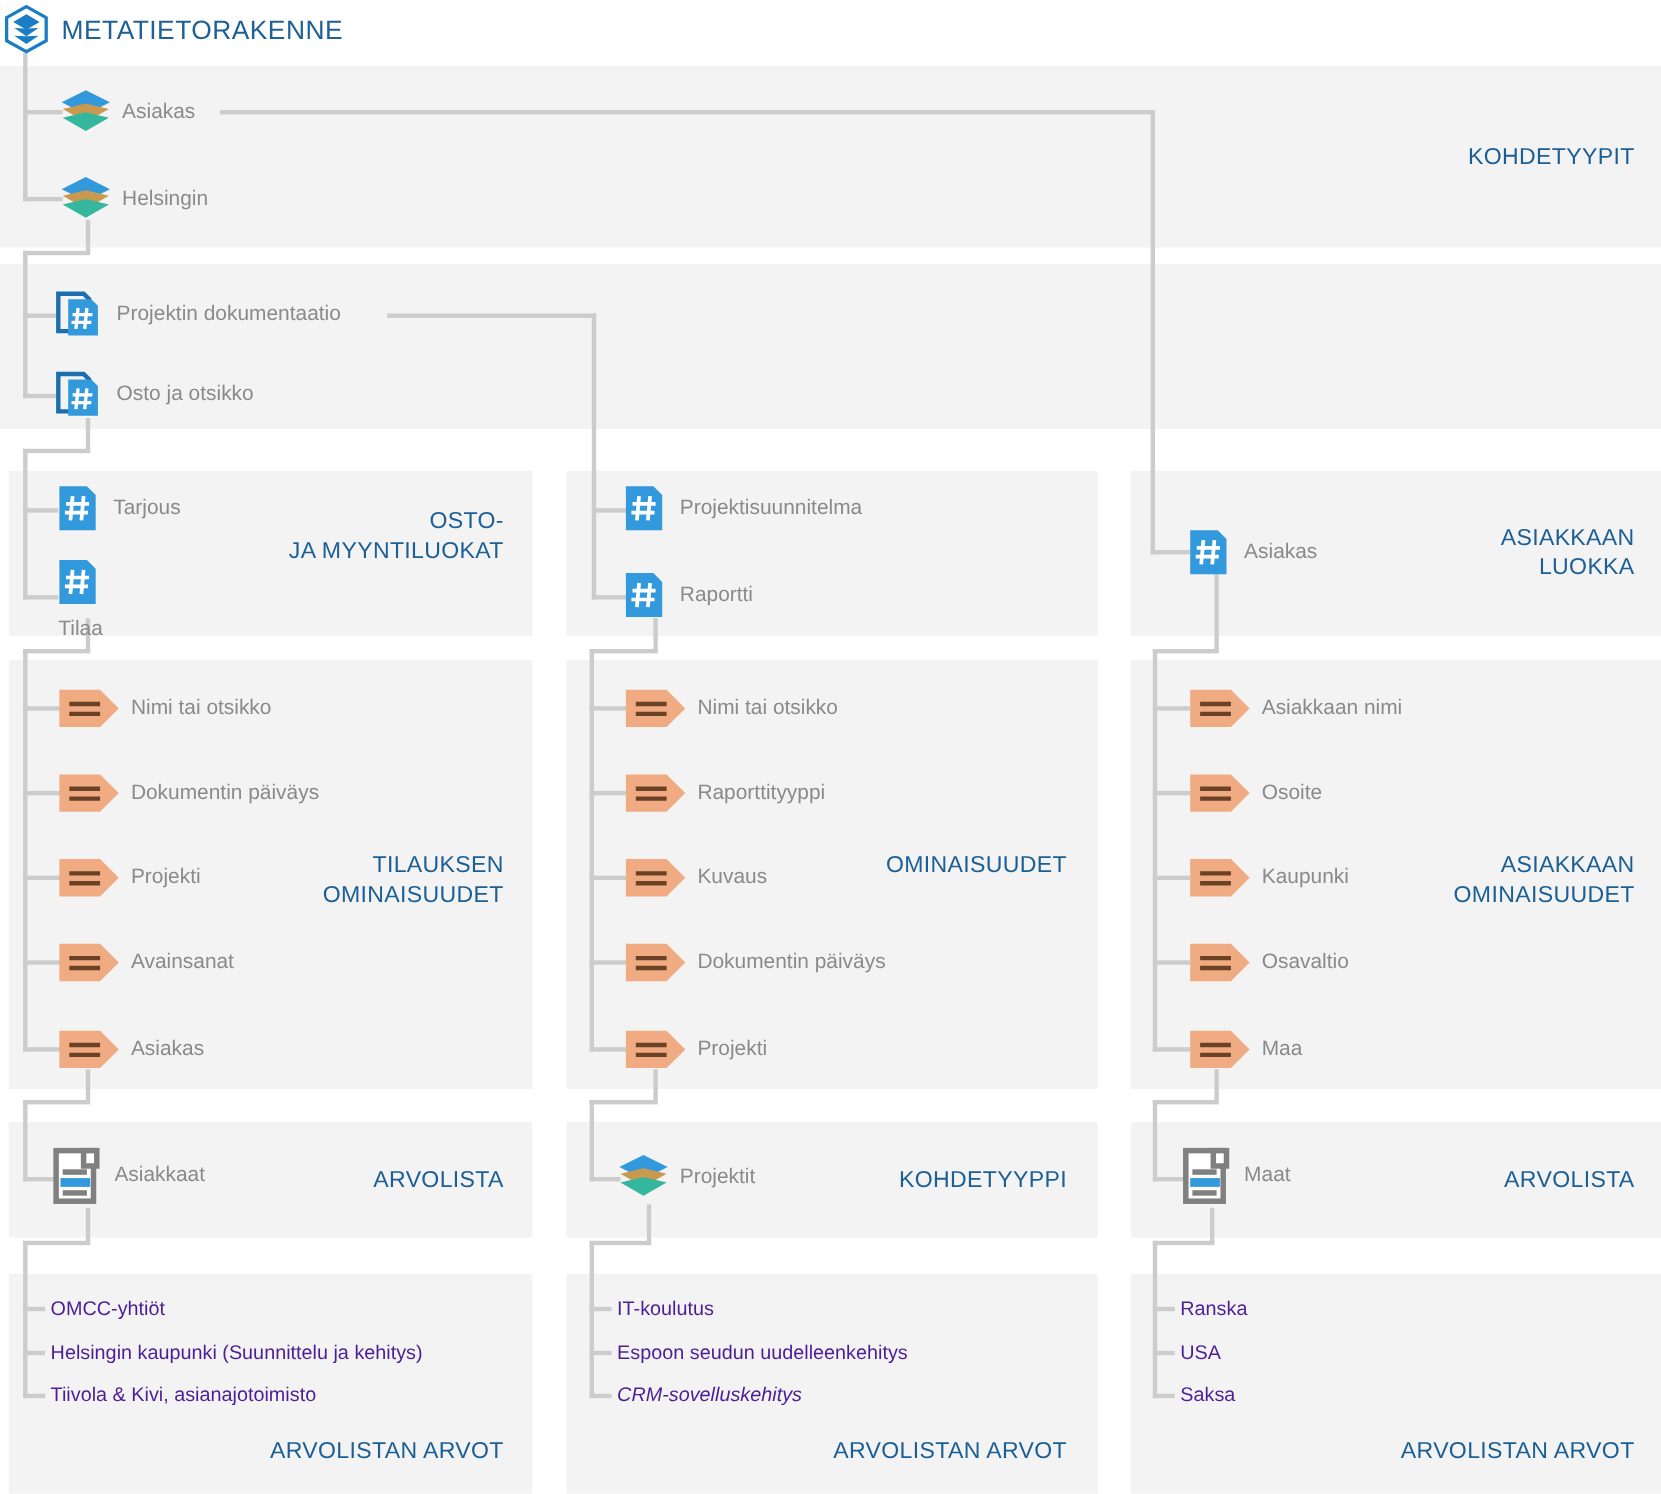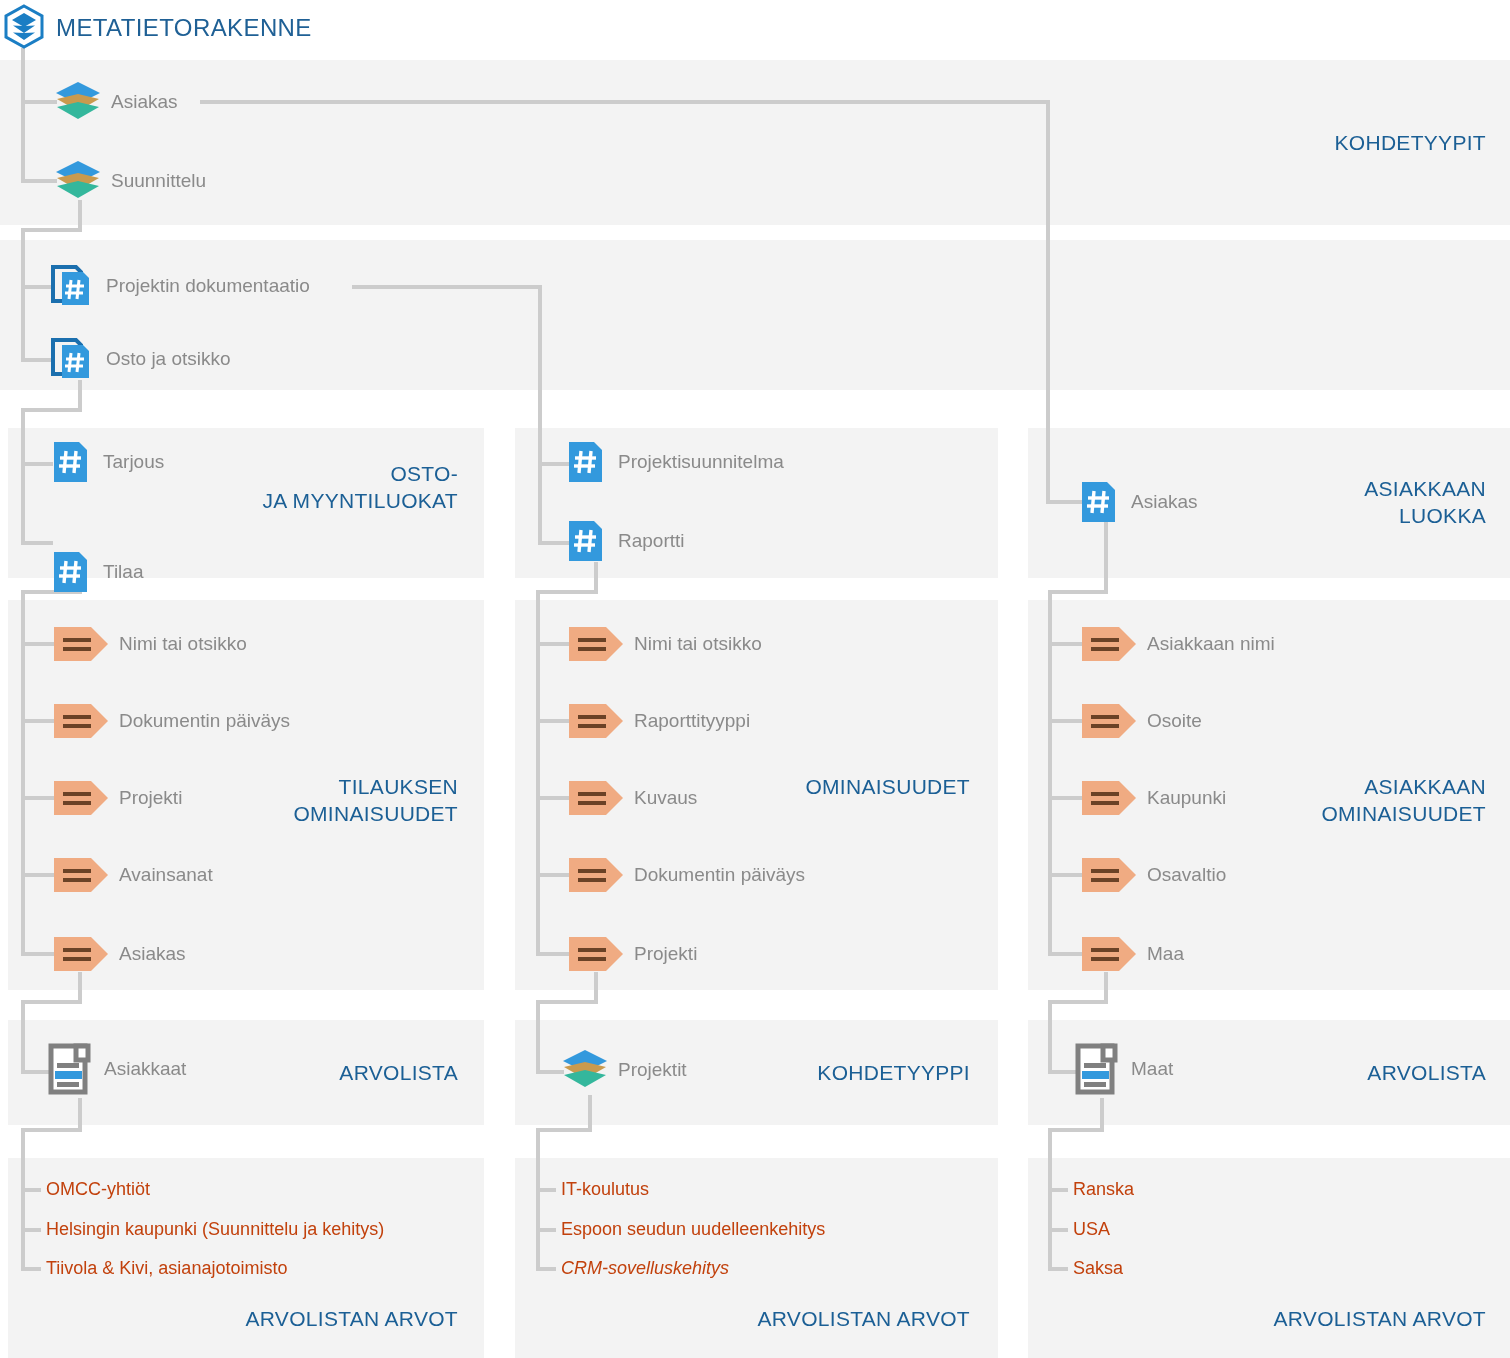--- a/index.html
+++ b/index.html
@@ -57,21 +57,21 @@
     font-size: 21px;
     line-height: 27px;
     text-align: right;
     letter-spacing: .3px;
   }
 
   
   .leaf {
     position: absolute;
     font-size: 18px;
-    color: #c2410c;
+    color: #4c1d95;
     white-space: nowrap;
   }
 
   
   .ico { flex: none; display: block; }
   .ico-layers { width: 46px; height: 44px; }
   .ico-hash   { width: 40px; height: 44px; }
   .ico-hash2  { width: 46px; height: 46px; }
   .ico-tag    { width: 56px; height: 38px; }
   .ico-list   { width: 46px; height: 52px; }
@@ -213,21 +213,21 @@
   </div>
 
   <div class="node" style="left:55px;top:159px;">
     <span>
       <svg class="ico ico-layers" viewBox="0 0 46 44">
         <polygon points="23,2 45,13 23,24 1,13" fill="#3399dd"></polygon>
         <polygon points="23,14 44,19 23,31 2,19" fill="#c99a4e"></polygon>
         <polygon points="23,22 44,27 23,39 2,27" fill="#34b79c"></polygon>
       </svg>
     </span>
-    <span class="node-label">Suunnittelu</span>
+    <span class="node-label">Helsingin</span>
   </div>
 
   <div class="caption" style="left:1100px;top:129px;width:386px;">
     <div>KOHDETYYPIT</div>
   </div>
 
   <div class="node" style="left:50px;top:263px;">
     <span>
       <svg class="ico ico-hash2" viewBox="0 0 46 46">
         <path d="M3 4 H26 L31 9 H31 V38 H3 Z" fill="none" stroke="#1b6fae" stroke-width="4"></path>
@@ -268,21 +268,21 @@
           <line x1="13" y1="11" x2="11" y2="33"></line>
           <line x1="23" y1="11" x2="21" y2="33"></line>
           <line x1="7" y1="18" x2="28" y2="18"></line>
           <line x1="6" y1="26" x2="27" y2="26"></line>
         </g>
       </svg>
     </span>
     <span class="node-label">Tarjous</span>
   </div>
 
-  <div class="node" style="left:53px;top:550px;">
+  <div class="node" style="left:53px;top:507px;flex-direction:column;">
     <span>
       <svg class="ico ico-hash" viewBox="0 0 40 44">
         <path d="M1 2 H26 L34 10 V42 H1 Z" fill="#3399dd"></path>
         <g stroke="#ffffff" stroke-width="3.4">
           <line x1="13" y1="11" x2="11" y2="33"></line>
           <line x1="23" y1="11" x2="21" y2="33"></line>
           <line x1="7" y1="18" x2="28" y2="18"></line>
           <line x1="6" y1="26" x2="27" y2="26"></line>
         </g>
       </svg>

